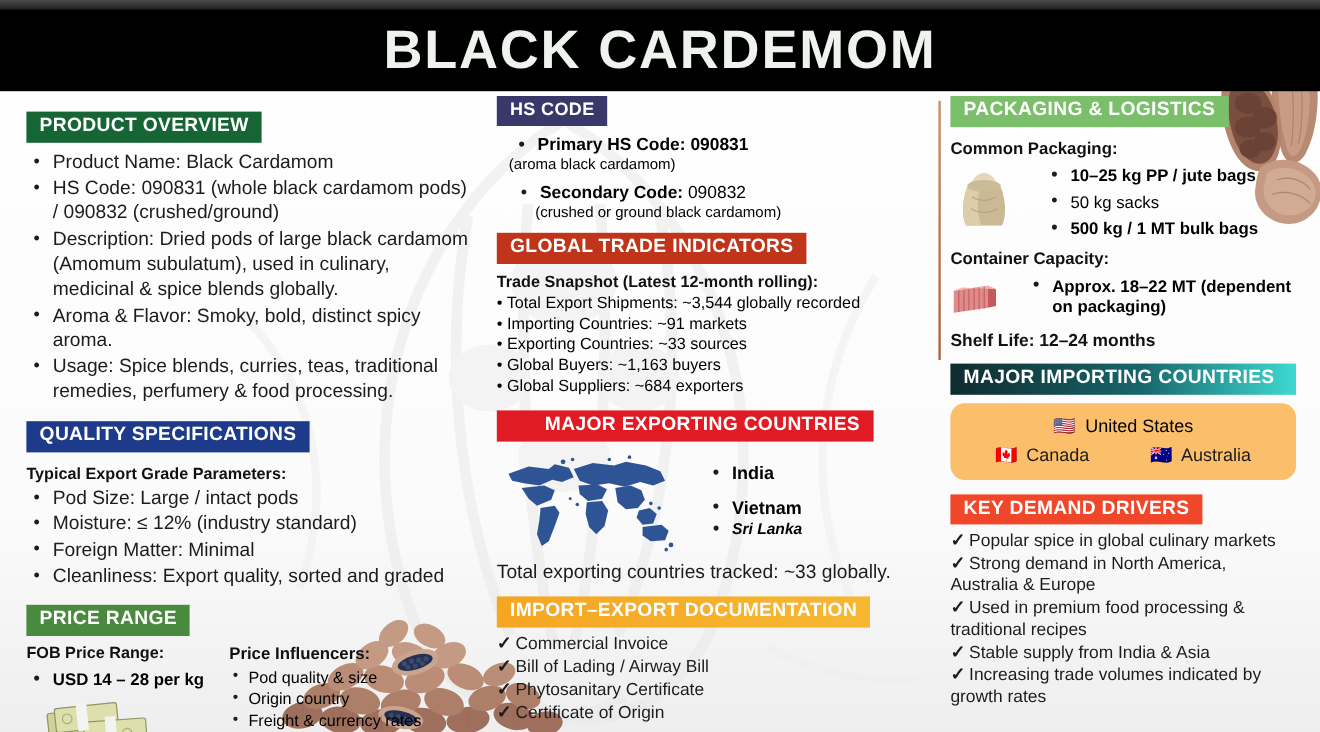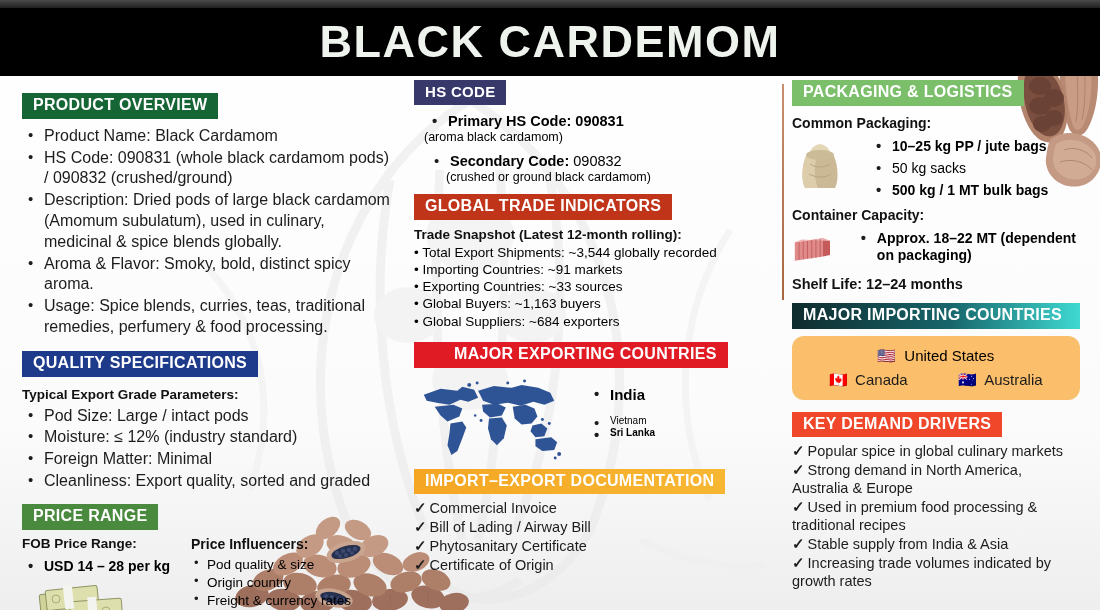--- a/index.html
+++ b/index.html
@@ -296,25 +296,26 @@
           <circle cx="258" cy="88" r="3"></circle>
             <circle cx="272" cy="96" r="3"></circle>
           <circle cx="292" cy="158" r="4"></circle>
             <circle cx="284" cy="166" r="3"></circle>
           <circle cx="134" cy="90" r="3"></circle>
             <circle cx="122" cy="80" r="2.5"></circle>
         </g>
       </svg>
       <ul class="bul" style="margin-top:10px;margin-left:14px;">
         <li style="font-weight:bold;font-size:15px;margin-bottom:12px;">India</li>
-        <li style="font-weight:normal;font-size:10px;">Vietnam</li>
-        <li style="font-weight:bold;font-size:10px;">Sri Lanka</li>
+        <li style="font-weight:bold;font-size:15px;">Vietnam</li>
+        <li style="font-weight:bold;font-size:13px;font-style:italic;">Sri Lanka</li>
       </ul>
     </div>
 
+    <div class="body-text" style="margin-top:8px;">Total exporting countries tracked: ~33 globally.</div>
 
     <div style="margin-top:9px;">
       <div class="banner bn-orange">IMPORT–EXPORT DOCUMENTATION</div>
     </div>
     <ul class="check-list" style="margin-top:5px;">
       <li><span class="chk">✓</span><span>Commercial Invoice</span></li>
       <li><span class="chk">✓</span><span>Bill of Lading / Airway Bill</span></li>
       <li><span class="chk">✓</span><span>Phytosanitary Certificate</span></li>
       <li><span class="chk">✓</span><span>Certificate of Origin</span></li>
 

